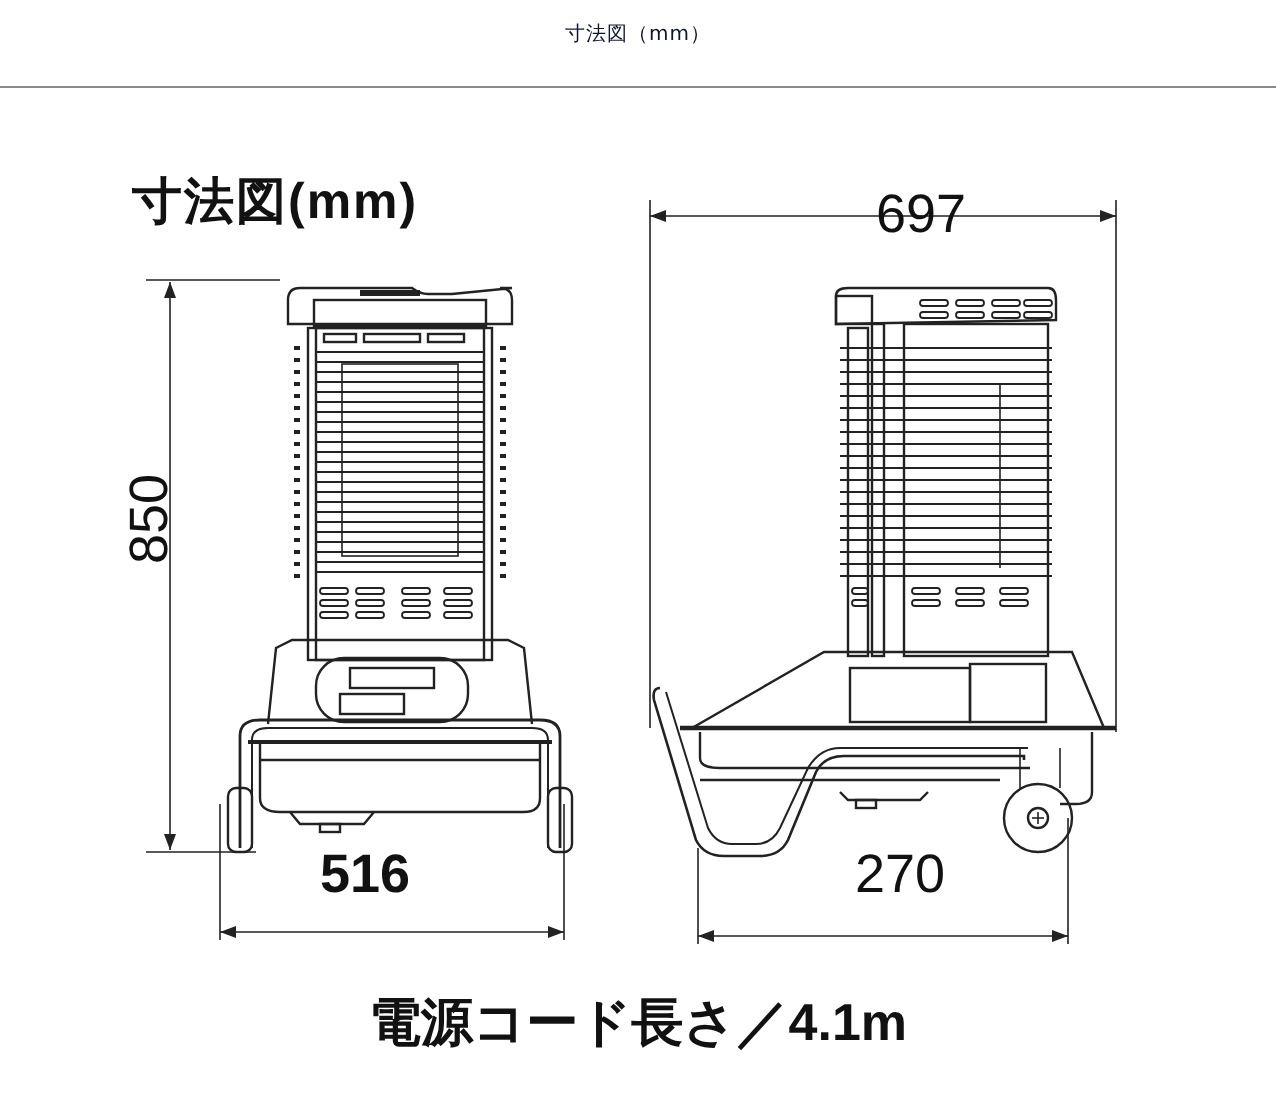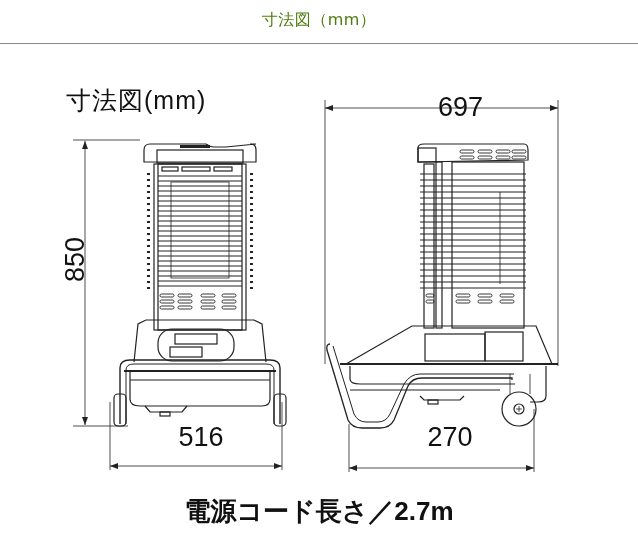--- a/index.html
+++ b/index.html
@@ -1,27 +1,27 @@
 <!DOCTYPE html>
 <html><head>
 <meta charset="utf-8">
 <style>
   html, body { margin: 0; padding: 0; background: #ffffff; }
   body { width: 638px; height: 550px; position: relative; overflow: hidden;
          font-family: "DejaVu Sans", sans-serif; color: #222; }
   .page-header { position: absolute; left: 0; top: 0; width: 638px; height: 44px; }
   .page-header .title { position: absolute; left: 0; right: 0; top: 10px; text-align: center;
-         font-size: 16px; color: #4d7c0f; letter-spacing: 0.5px; }
+         font-size: 10px; color: #0f172a; letter-spacing: 0.5px; }
   .page-header .rule { position: absolute; left: 0; right: 0; top: 43px; height: 1px; background: #8a8a8a; }
   .drawing { position: absolute; left: 0; top: 44px; width: 638px; height: 506px; }
   .lbl { position: absolute; font-family: "Liberation Sans", sans-serif; color: #111; }
-  .diag-title { left: 66px; top: 40px; font-size: 25px; font-weight: normal; letter-spacing: 1px; }
+  .diag-title { left: 66px; top: 40px; font-size: 25px; font-weight: bold; letter-spacing: 1px; }
   .dim { font-size: 27px; }
   .dim-h { left: 40px; top: 200px; transform: rotate(-90deg); transform-origin: center; width: 70px; text-align: center; }
-  .dim-w1 { left: 171px; top: 378px; width: 60px; text-align: center; }
+  .dim-w1 { left: 160px; top: 378px; width: 60px; text-align: left; font-weight: bold; }
   .dim-w2 { left: 403px; top: 48px; width: 80px; text-align: right; }
   .dim-d { left: 410px; top: 378px; width: 80px; text-align: center; }
   .cord { left: 0; right: 0; top: 450px; text-align: center; font-size: 26px; font-weight: bold; }
   svg { position: absolute; left: 0; top: 0; }
 </style>
 </head>
 <body>
 
 <div class="page-header">
   <div class="title">寸法図（mm）</div>
@@ -243,14 +243,14 @@
       <polygon points="349,424 357,421 357,427" fill="#222" stroke="none"></polygon>
       <polygon points="534,424 526,421 526,427" fill="#222" stroke="none"></polygon>
     </g>
   </svg>
 
   <div class="lbl diag-title">寸法図(mm)</div>
   <div class="lbl dim dim-h">850</div>
   <div class="lbl dim dim-w1">516</div>
   <div class="lbl dim dim-w2">697</div>
   <div class="lbl dim dim-d">270</div>
-  <div class="lbl cord">電源コード長さ／2.7m</div>
+  <div class="lbl cord">電源コード長さ／4.1m</div>
 </div>
 
 </body></html>

